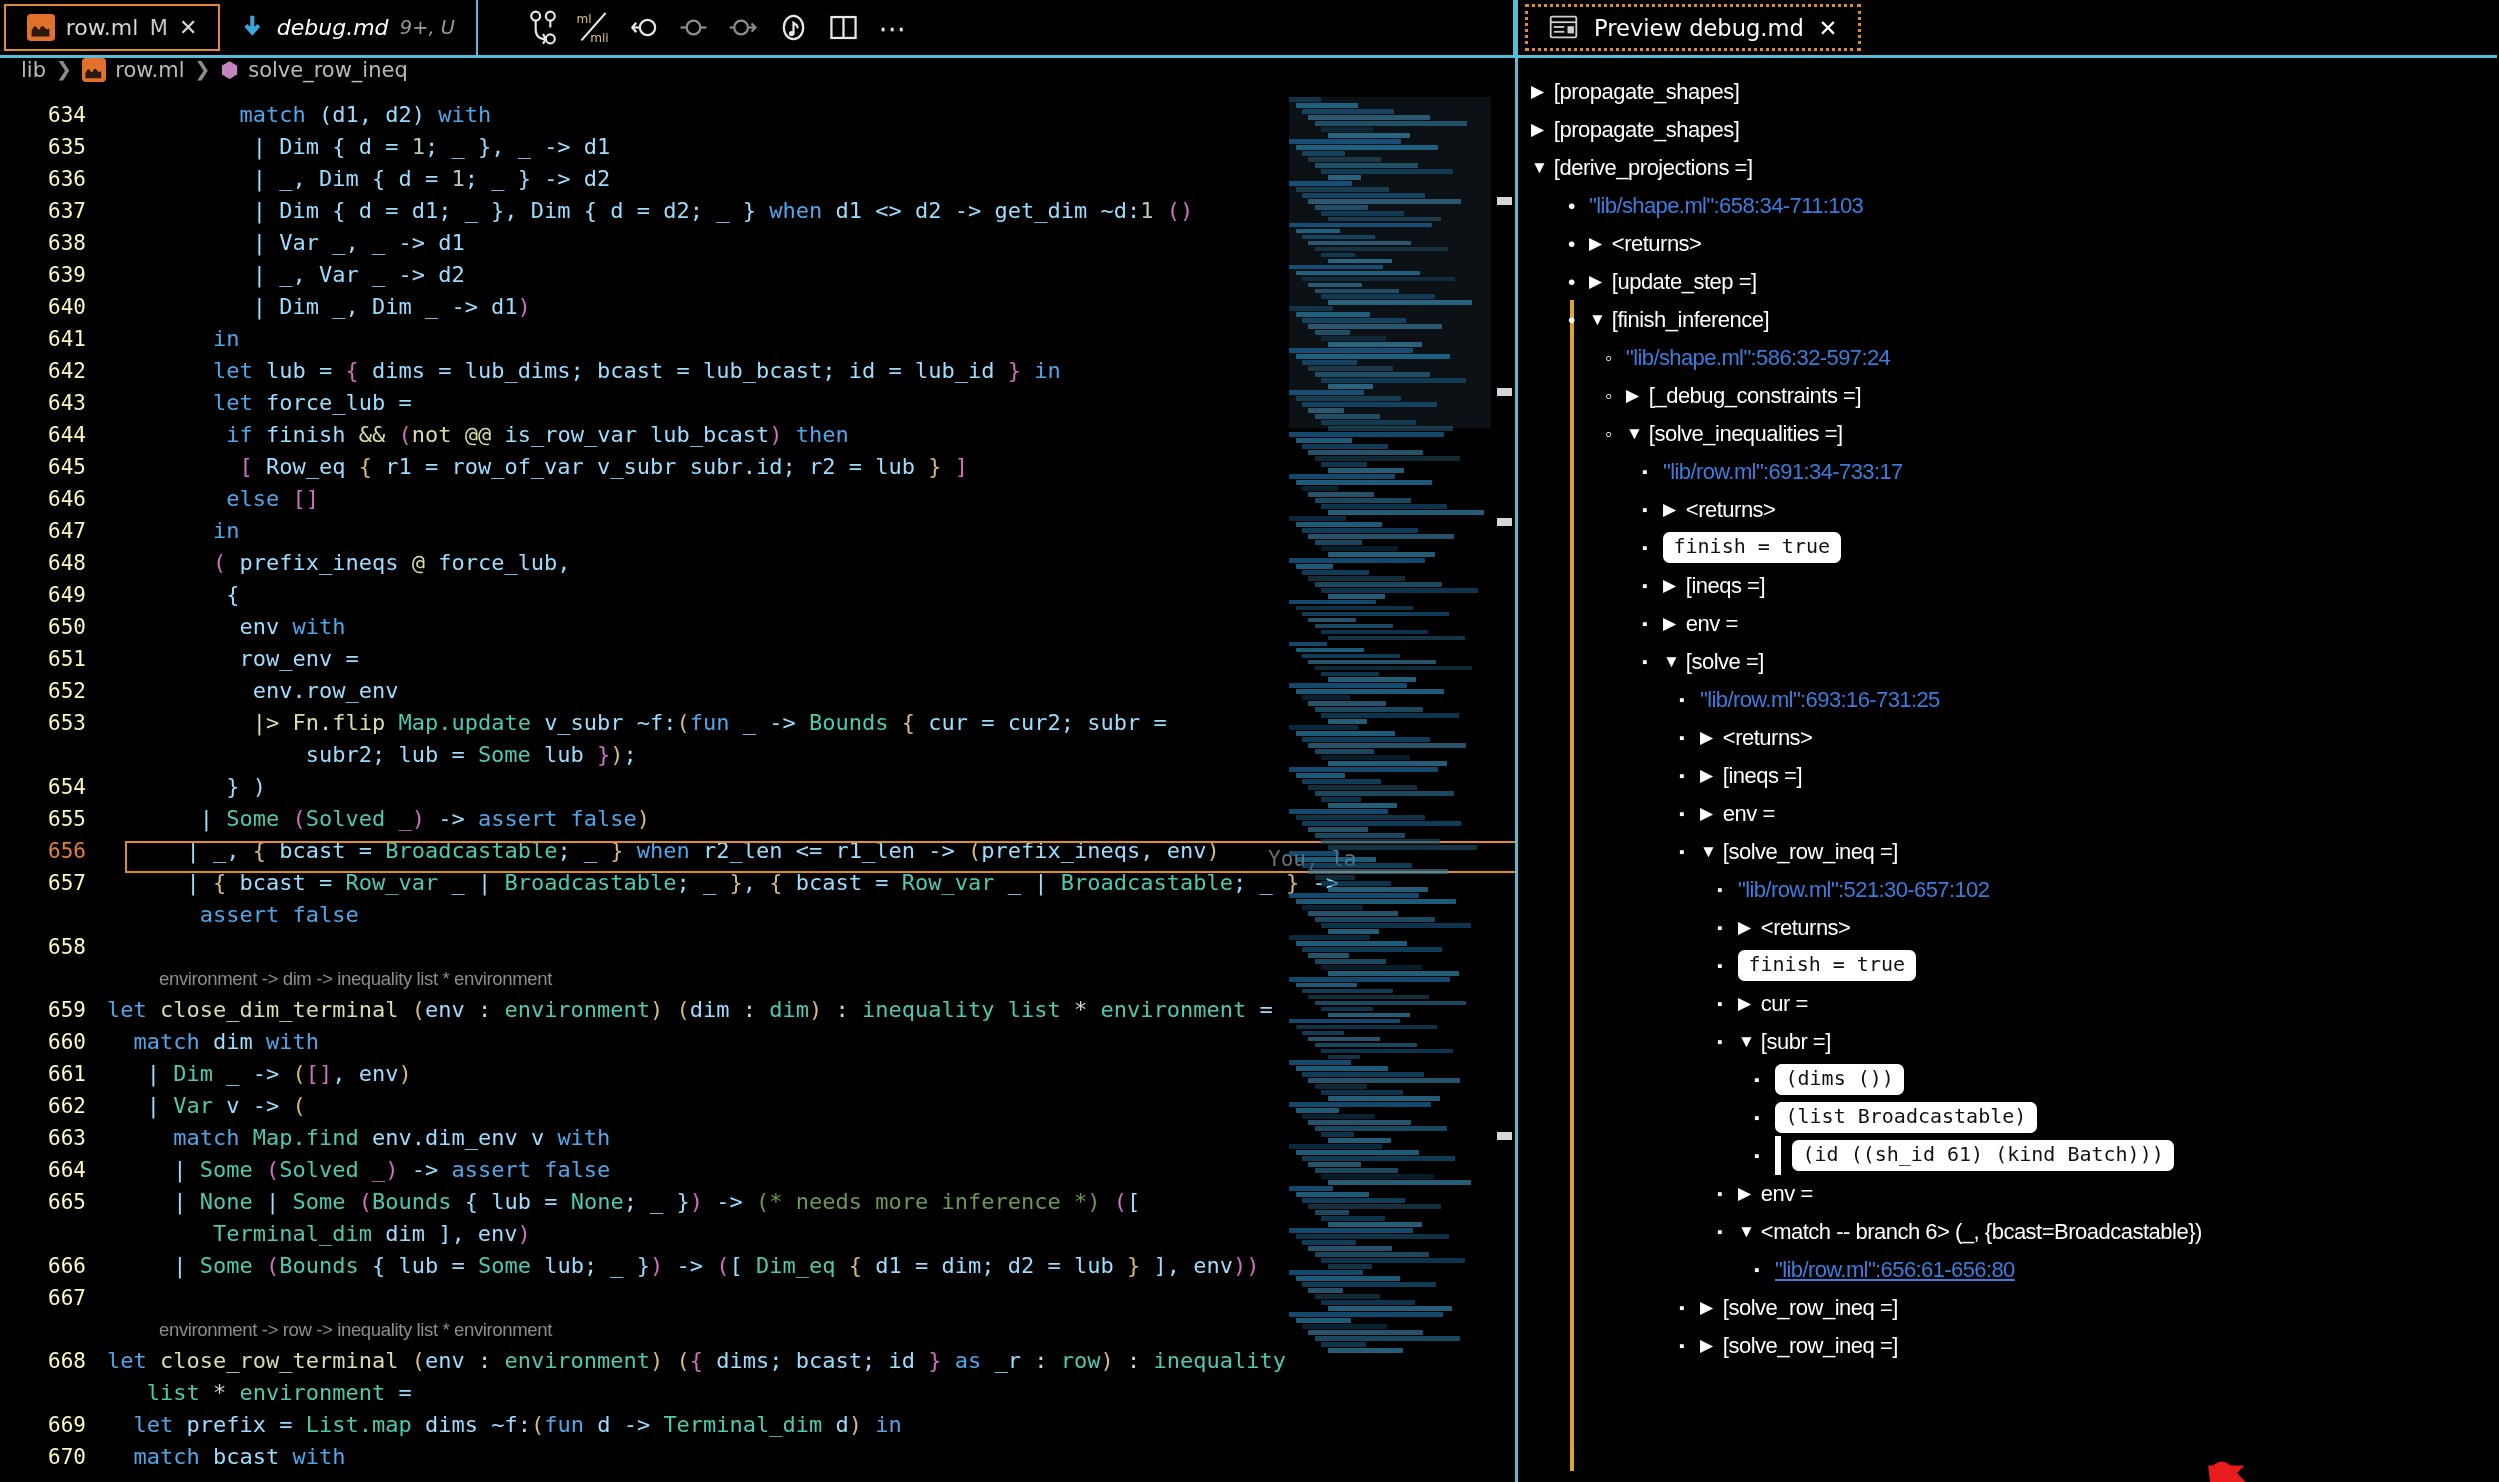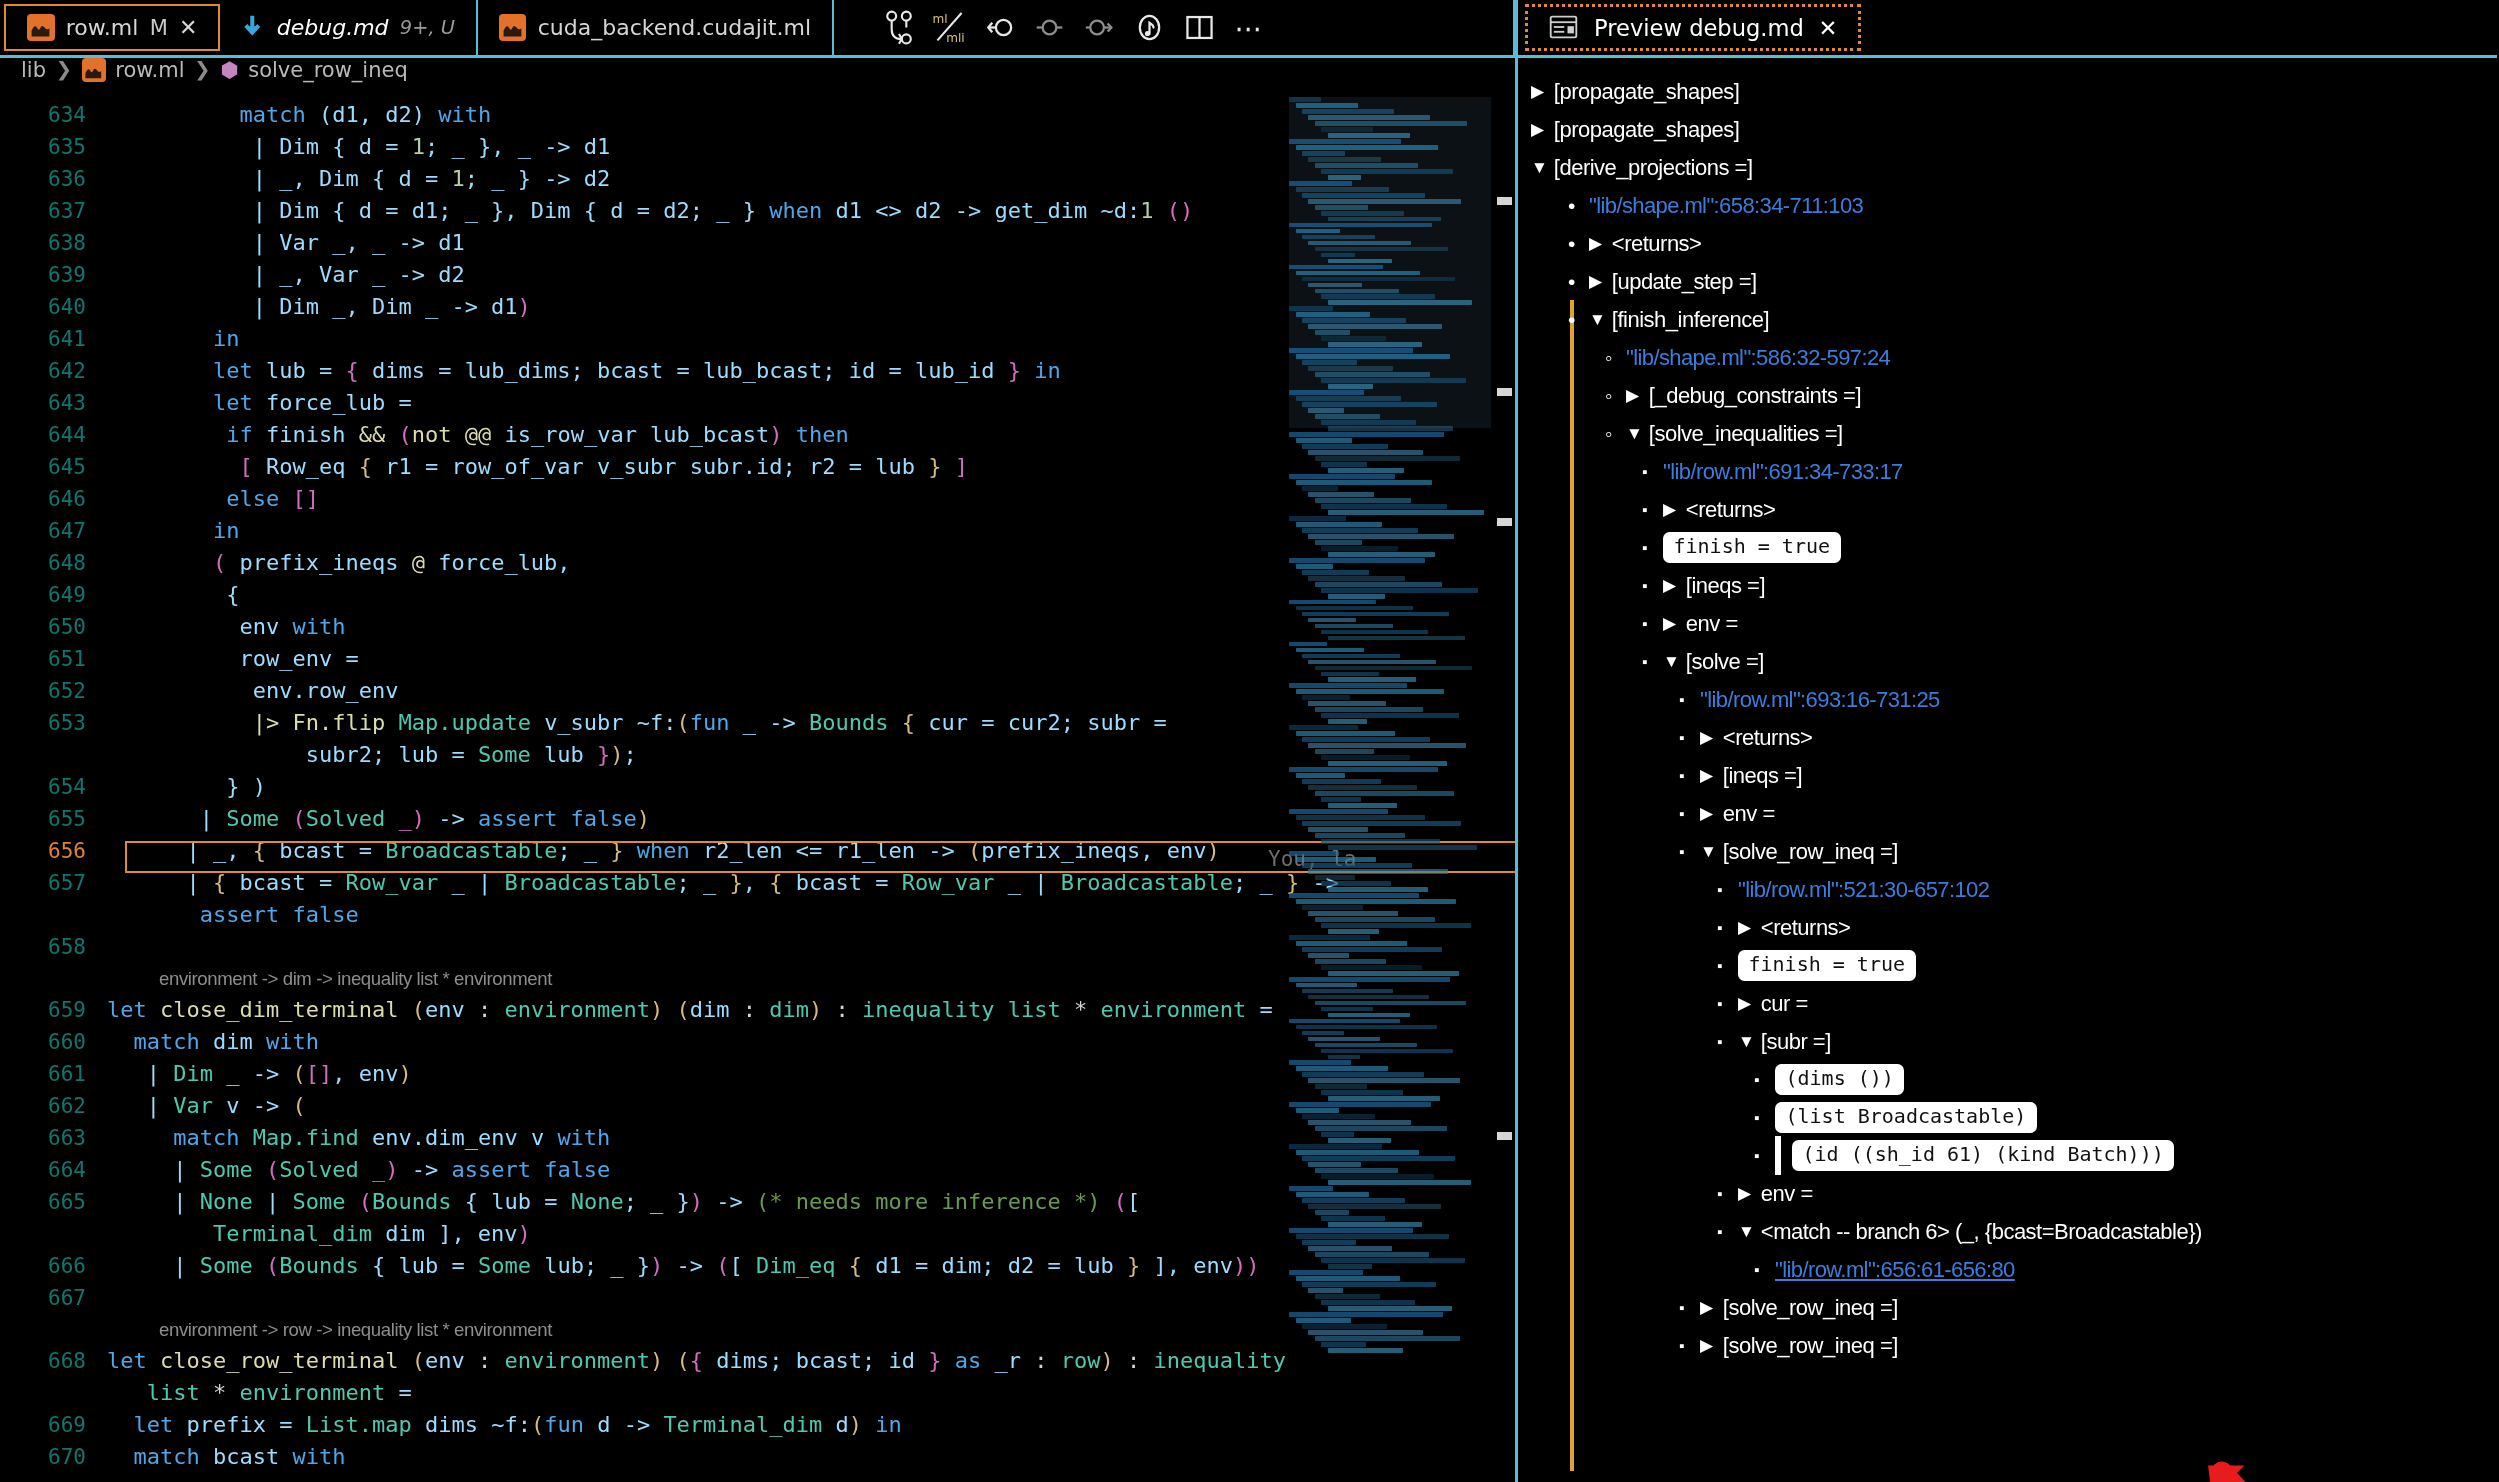--- a/index.html
+++ b/index.html
@@ -102,21 +102,21 @@
     position: relative;
     display: flex;
     height: 32px;
     align-items: center;
   }
   .gutter {
     width: 107px;
     flex: 0 0 107px;
     text-align: right;
     padding-right: 21px;
-    color: #0f766e;
+    color: #fef9c3;
     font-size: 21px;
   }
   .gutter.cur { color: #e0813a; }
   .ctext { flex: 1 1 auto; position: relative; }
   .ln.inlay { height: 31px; }
   .inlay-txt {
     color: #8d8d8d;
     font-family: "Liberation Sans", sans-serif;
     font-size: 18.6px;
     font-style: normal;
@@ -280,29 +280,20 @@
           <svg width="22.6" height="26" viewBox="0 0 28 32">
               <path d="M14 2 v17 M6 14 l8 9 l8-9" stroke="#3aa7d9" stroke-width="5" fill="none"></path>
               <path d="M5 15 l9 10 l9-10z" fill="#3aa7d9"></path>
             </svg>
         </span>
         <span class="tname">debug.md</span>
         <span class="badge">9+, U</span>
       </div>
 
 
-      <div class="tab">
-        <span class="ml-icon">
-          <svg width="21" height="21" viewBox="0 0 26 26">
-              <path d="M2 17 q4-9 7-3 q2 4 4-1 q2-4 5 0 q3 4 6 1 l0 10 H2z" fill="#2b1a10"></path>
-              <circle cx="6" cy="21" r="1.6" fill="#2b1a10"></circle>
-            </svg>
-        </span>
-        <span class="tname">cuda_backend.cudajit.ml</span>
-      </div>
 
       <div class="tab" style="padding-right:0;border-right:none;overflow:hidden;max-width:55px;">
         
         
       </div>
 
       <div class="toolbar">
         <div class="tb-btn">
           <svg width="36" height="39" viewBox="0 0 44 48" fill="none" stroke="#e8e8e8" stroke-width="2.6">
             <circle cx="13" cy="10" r="5.5"></circle>

